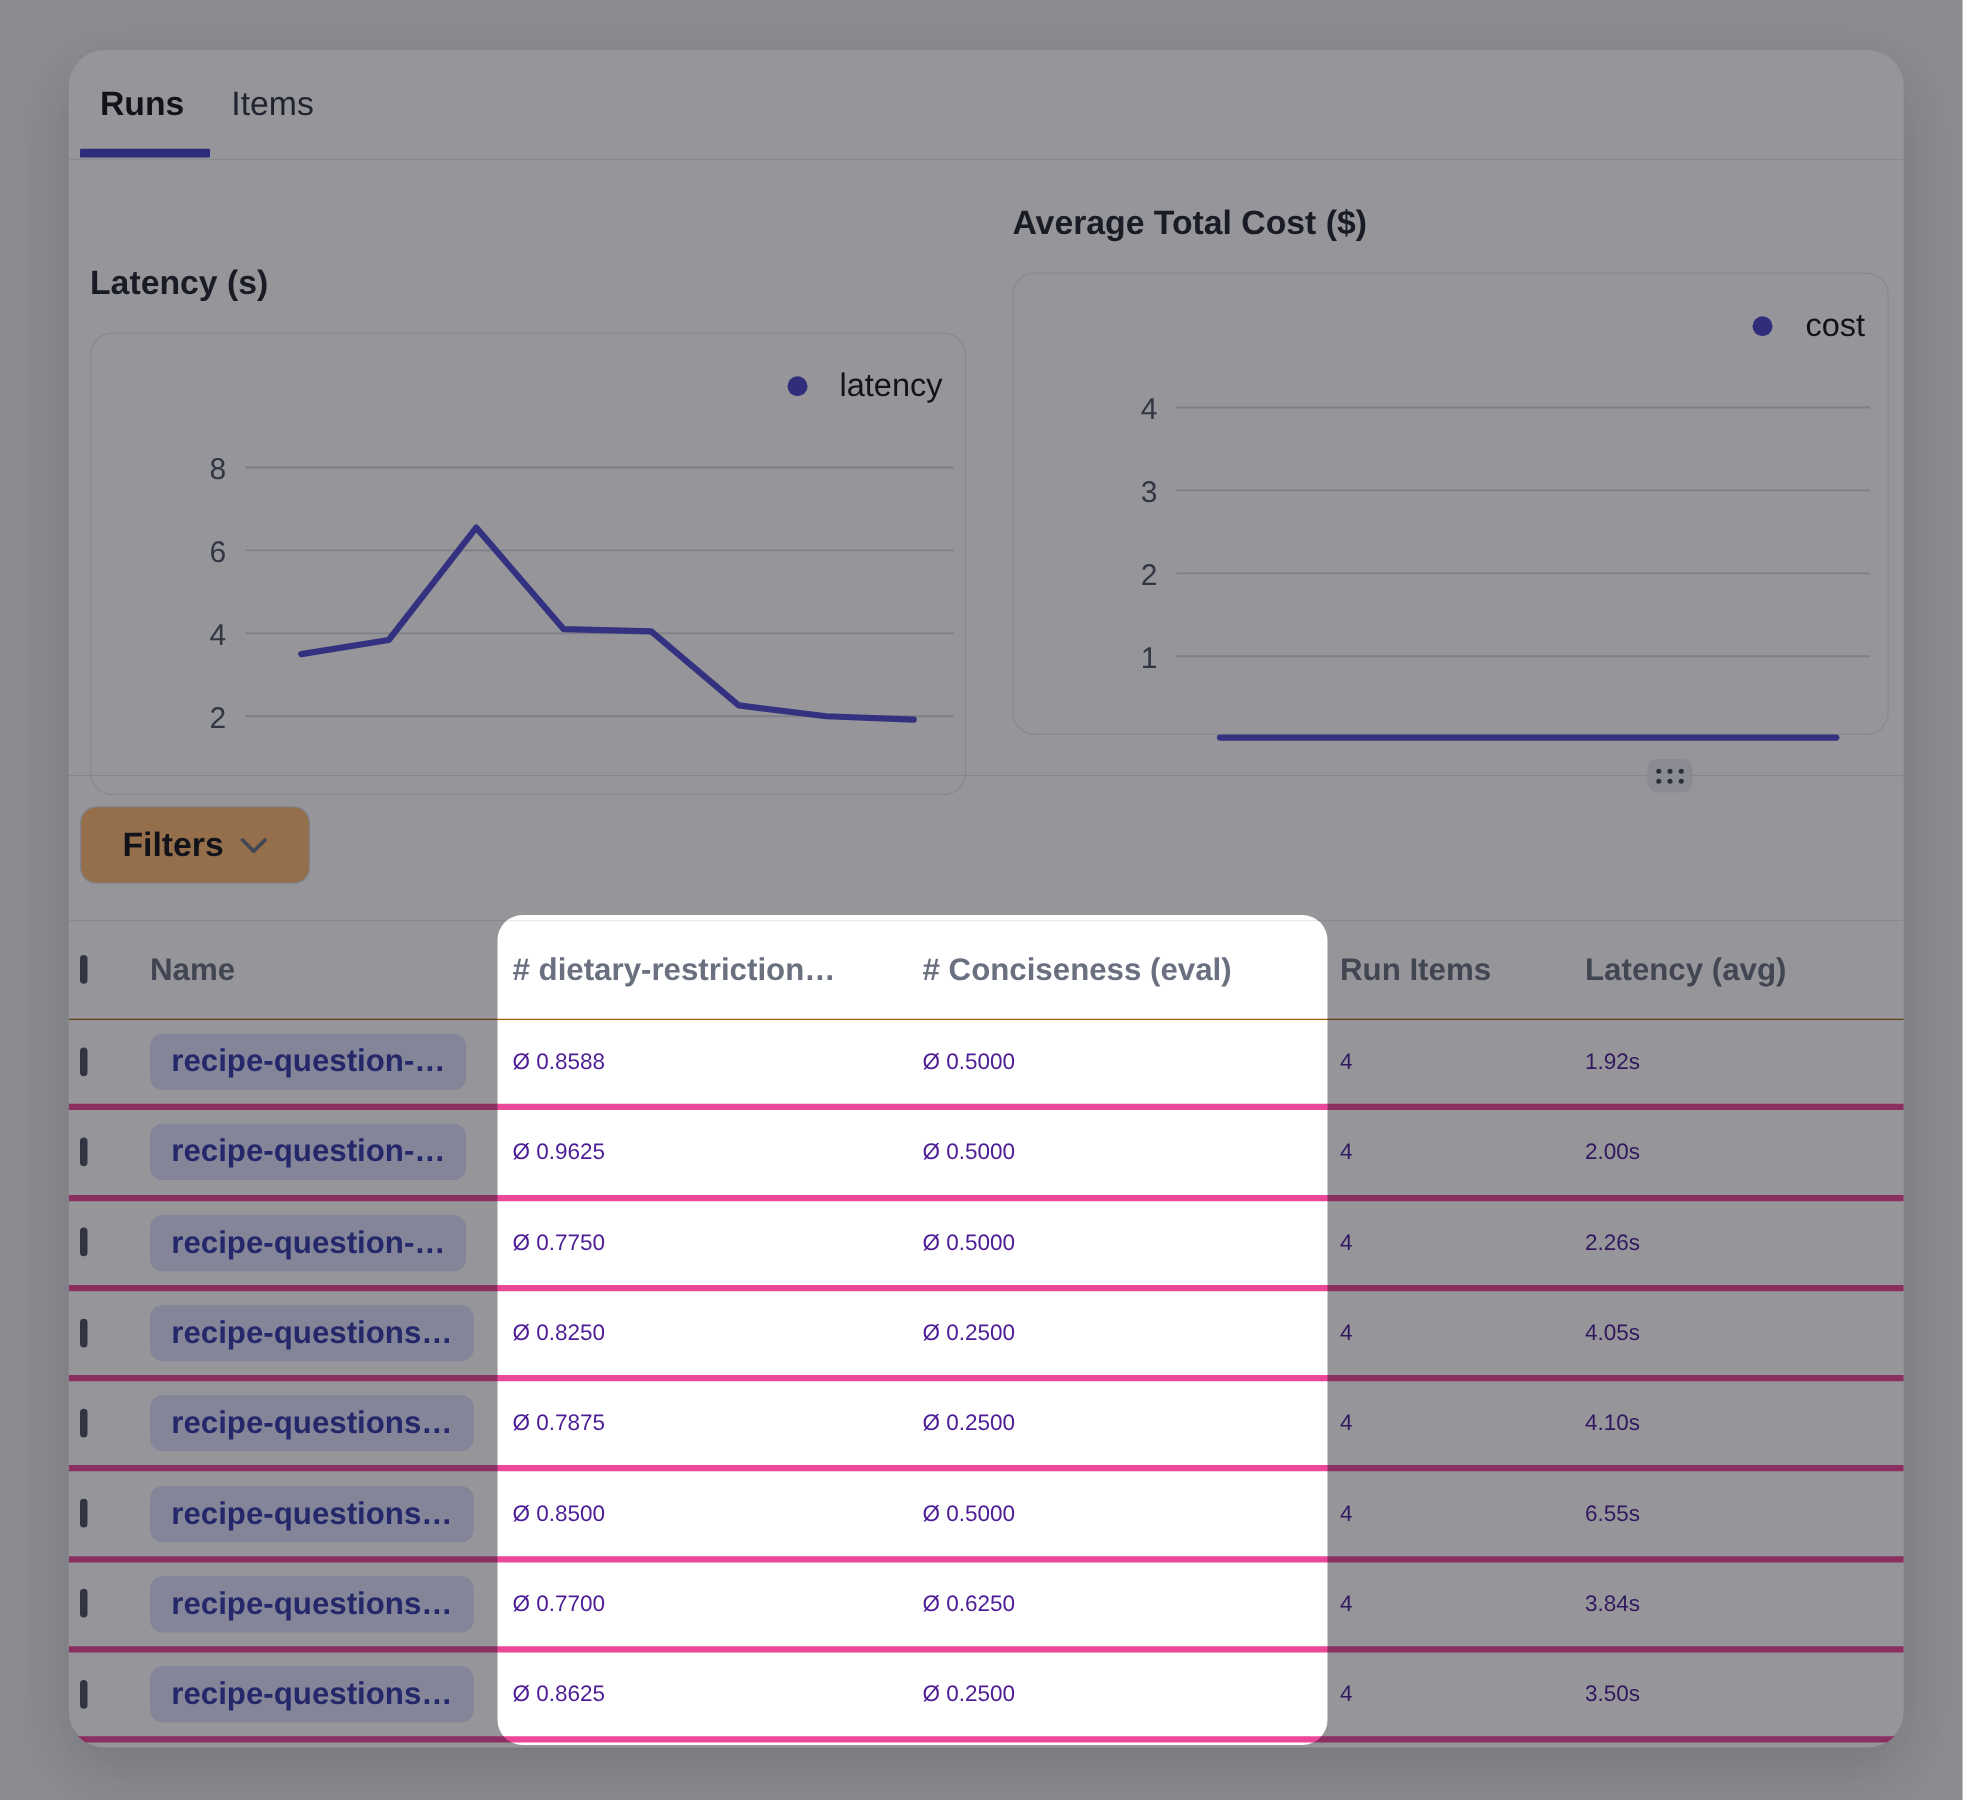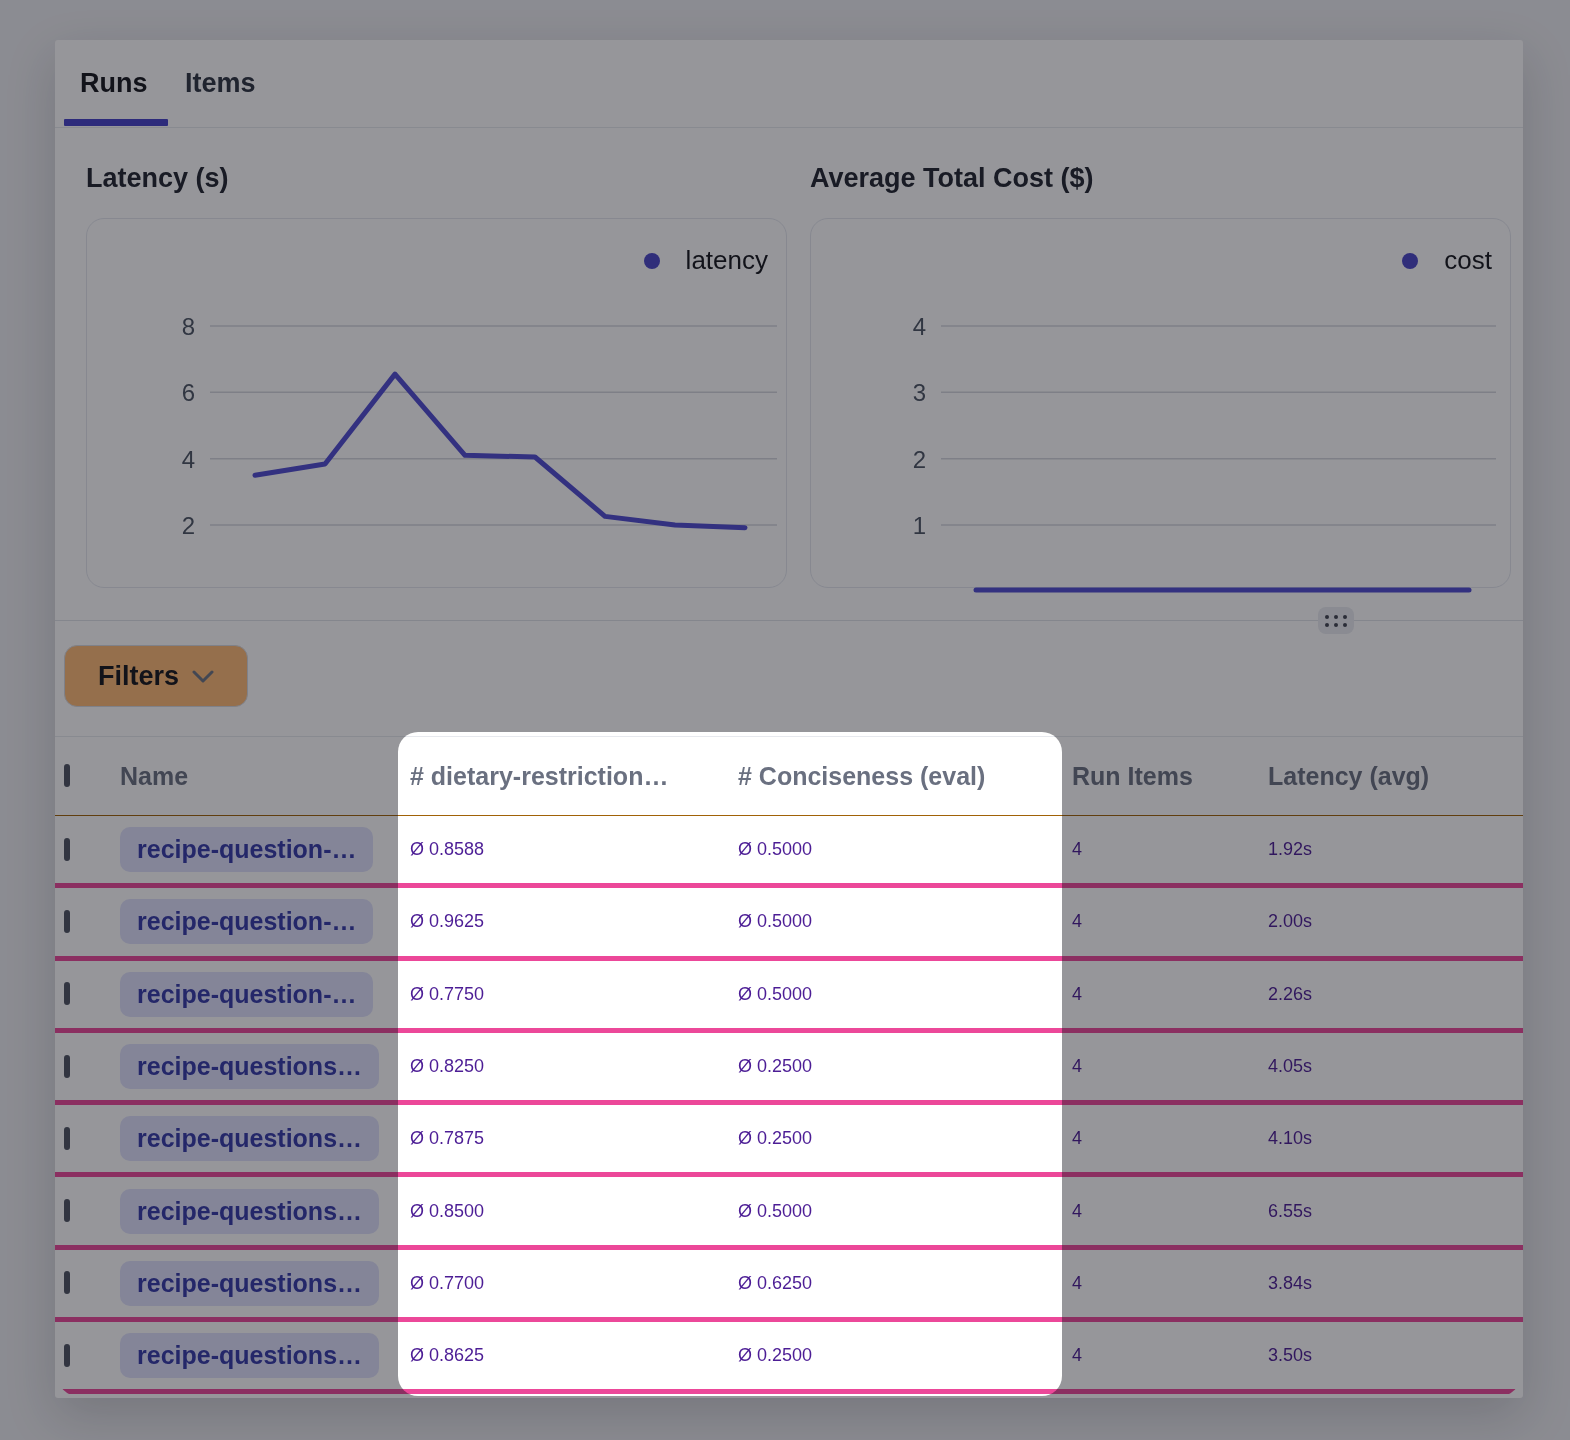--- a/index.html
+++ b/index.html
@@ -6,32 +6,32 @@
   html,body { width:1570px; height:1440px; }
   body {
     position:relative;
     background:#ecedf0;
     font-family:"Liberation Sans", sans-serif;
     overflow:hidden;
     color:#1f242e;
   }
   .window {
     position:absolute; left:55px; top:40px; width:1468px; height:1358px;
-    background:#ffffff; border-radius:3px;
+    background:#ffffff; border-radius:29px;
     box-shadow:0 18px 50px rgba(25,28,40,0.18);
   }
   
   .tabs-row { position:relative; height:88px; border-bottom:1px solid #e7e9ee; }
   .tab { position:absolute; top:0; height:86px; display:flex; align-items:center; font-size:27px; cursor:pointer; }
   .tab.runs  { left:25px; font-weight:700; color:#14161c; }
-  .tab.items { left:130px; font-weight:700; color:#2d3440; }
+  .tab.items { left:130px; font-weight:400; color:#2d3440; }
   .tab-underline { position:absolute; left:9px; top:79px; width:104px; height:7px; background:#4540c8; border-radius:1px; }
   
   .chart-block { position:absolute; top:118px; }
-  .chart-block.latency { left:31px;  width:703px; }
+  .chart-block.latency { left:17px;  width:703px;margin-top:48px; }
   .chart-block.cost    { left:755px; width:702px; }
   .chart-title { font-size:27px; font-weight:700; color:#20252f; height:40px; display:flex; align-items:center; }
   .chart-card {
     position:absolute; left:0; top:60px; width:701px; height:370px;
     border:1.5px solid #e4e7ee; border-radius:18px; background:#fff;
   }
   .chart-card svg { position:absolute; left:0; top:0; width:701px; height:370px; overflow:visible; }
   svg text.tick-label { font-family:"Liberation Sans", sans-serif; font-size:24px; fill:#4b5563; }
   .gridline { stroke:#d4d7de; stroke-width:1.5; }
   .chart-line { fill:none; stroke:#4f4cd0; stroke-width:5; stroke-linejoin:round; stroke-linecap:round; }

